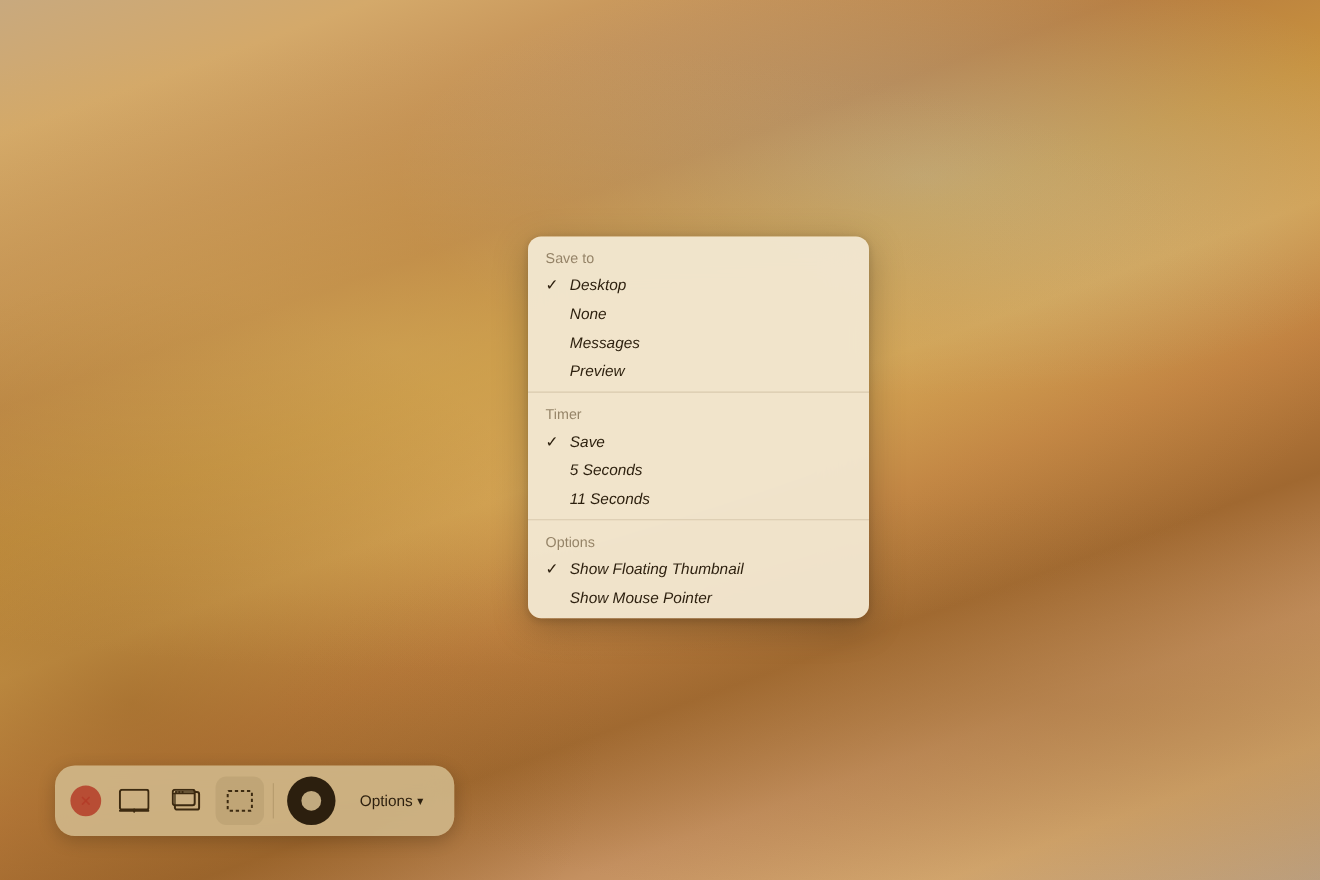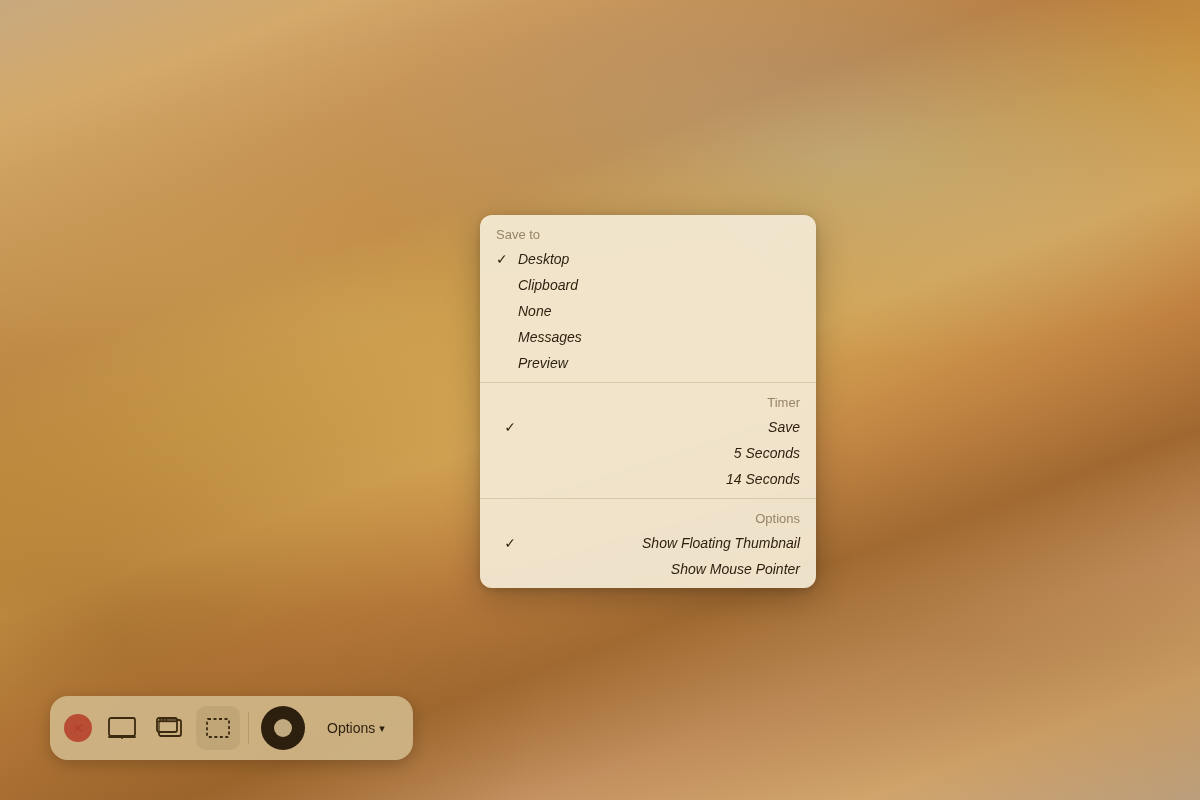--- a/index.html
+++ b/index.html
@@ -41,37 +41,36 @@
         radial-gradient(ellipse 80% 50% at 70% 20%, rgba(180,220,240,0.3) 0%, transparent 50%),
         radial-gradient(ellipse 100% 40% at 80% 80%, rgba(160,110,50,0.4) 0%, transparent 60%),
         radial-gradient(ellipse 60% 80% at 10% 80%, rgba(140,90,30,0.5) 0%, transparent 60%);
     }
 
     
     #context-menu {
       position: absolute;
       top: 215px;
       left: 480px;
-      width: 336px;
+      width: 310px;
       background: rgba(242, 232, 210, 0.95);
       border-radius: 12px;
       box-shadow: 0 8px 32px rgba(0,0,0,0.25), 0 2px 8px rgba(0,0,0,0.15);
       backdrop-filter: blur(20px);
       -webkit-backdrop-filter: blur(20px);
       overflow: hidden;
       z-index: 100;
     }
 
     .menu-section {
       padding: 6px 0;
     }
 
     .menu-section + .menu-section {
       border-top: 1px solid rgba(180,160,130,0.4);
-      text-align: right;
     }
 
     .menu-section-header {
       padding: 6px 16px 4px 16px;
       font-size: 13px;
       color: rgba(100,80,50,0.65);
       font-weight: 400;
       cursor: default;
       user-select: none;
     }
@@ -204,24 +203,20 @@
 <div id="context-menu">
 
   <div class="menu-section">
     <div class="menu-section-header">Save to</div>
     <div class="menu-item">
       <span class="checkmark">✓</span>
       <span class="item-label">Desktop</span>
     </div>
     <div class="menu-item">
       <span class="checkmark">&nbsp;</span>
-      <span class="item-label">Clipboard</span>
-    </div>
-    <div class="menu-item">
-      <span class="checkmark">&nbsp;</span>
       <span class="item-label">None</span>
     </div>
     <div class="menu-item">
       <span class="checkmark">&nbsp;</span>
       <span class="item-label">Messages</span>
     </div>
     <div class="menu-item">
       <span class="checkmark">&nbsp;</span>
       <span class="item-label">Preview</span>
     </div>
@@ -232,21 +227,21 @@
     <div class="menu-item">
       <span class="checkmark">✓</span>
       <span class="item-label">Save</span>
     </div>
     <div class="menu-item">
       <span class="checkmark">&nbsp;</span>
       <span class="item-label">5 Seconds</span>
     </div>
     <div class="menu-item">
       <span class="checkmark">&nbsp;</span>
-      <span class="item-label">14 Seconds</span>
+      <span class="item-label">11 Seconds</span>
     </div>
   </div>
 
   <div class="menu-section">
     <div class="menu-section-header">Options</div>
     <div class="menu-item">
       <span class="checkmark">✓</span>
       <span class="item-label">Show Floating Thumbnail</span>
     </div>
     <div class="menu-item">

